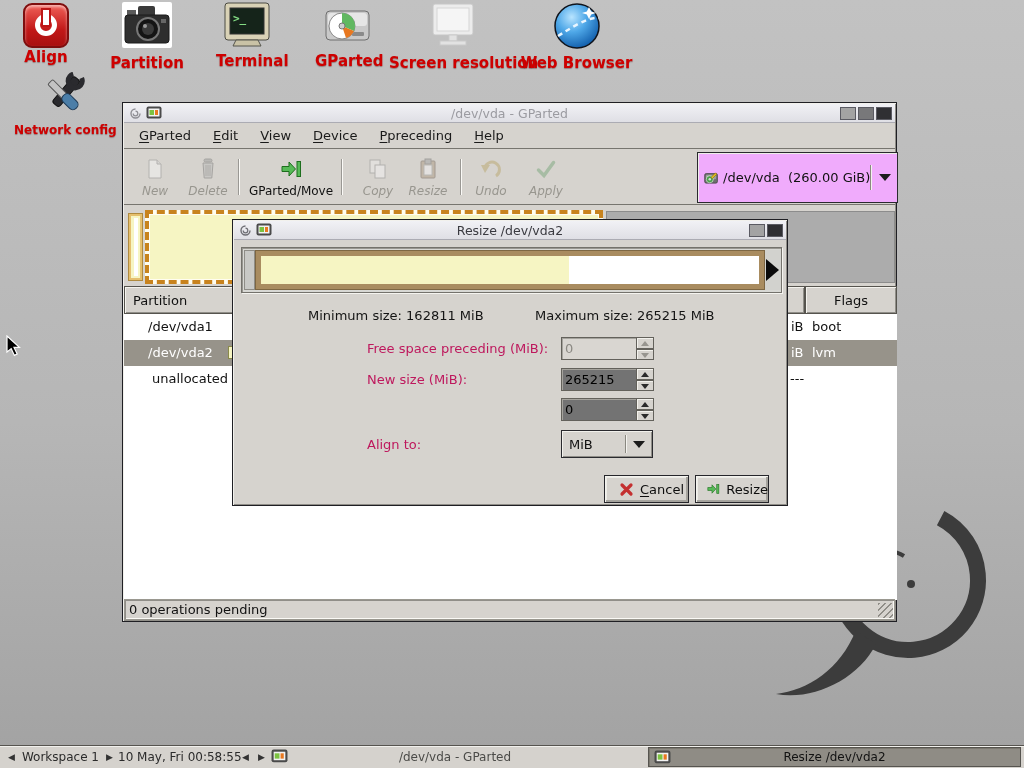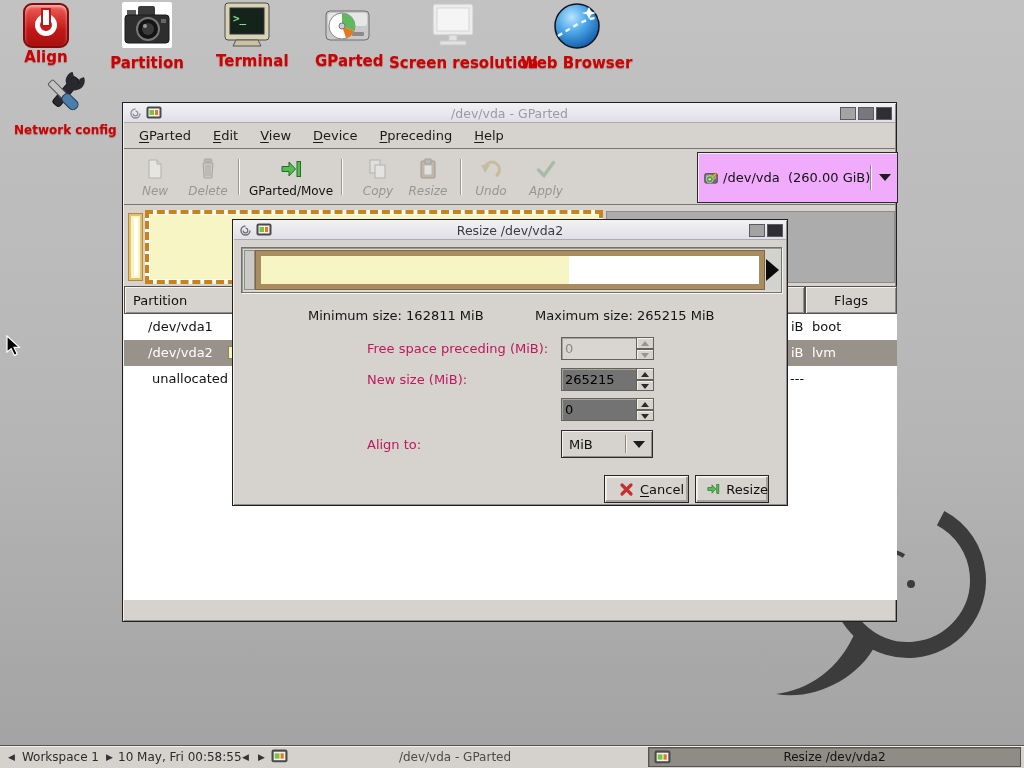--- a/index.html
+++ b/index.html
@@ -343,20 +343,24 @@
     <span style="left:104px; top:6px; width:7px; height:13px; background:#F6F5C3; border:1px solid #8A8A4A;"></span>
     <span style="left:667px;">iB</span>
     <span style="left:688px;">lvm</span>
   </div>
   <div class="trow" style="top:263px;">
     <span style="left:28px;">unallocated</span>
     <span style="left:666px;">---</span>
   </div>
   <div class="tfiller"></div>
 
+  <div class="statusbar">
+    <span>0 operations pending</span>
+    <div class="grip"></div>
+  </div>
 </div>
 
 <div class="win" style="left:232px; top:219px; width:556px; height:287px; z-index:10;">
   <div class="titlebar">
     <span class="ticon" style="margin-left:5px;">
       <svg width="13" height="13" viewBox="0 0 13 13">
           <path d="M6.5,2 A4.5,4.5 0 1 0 11,6.5" fill="none" stroke="#6E6E74" stroke-width="1.4"></path>
           <path d="M6.5,4.2 A2.3,2.3 0 1 1 4.2,6.5" fill="none" stroke="#6E6E74" stroke-width="1.2"></path>
         </svg>
     </span>

